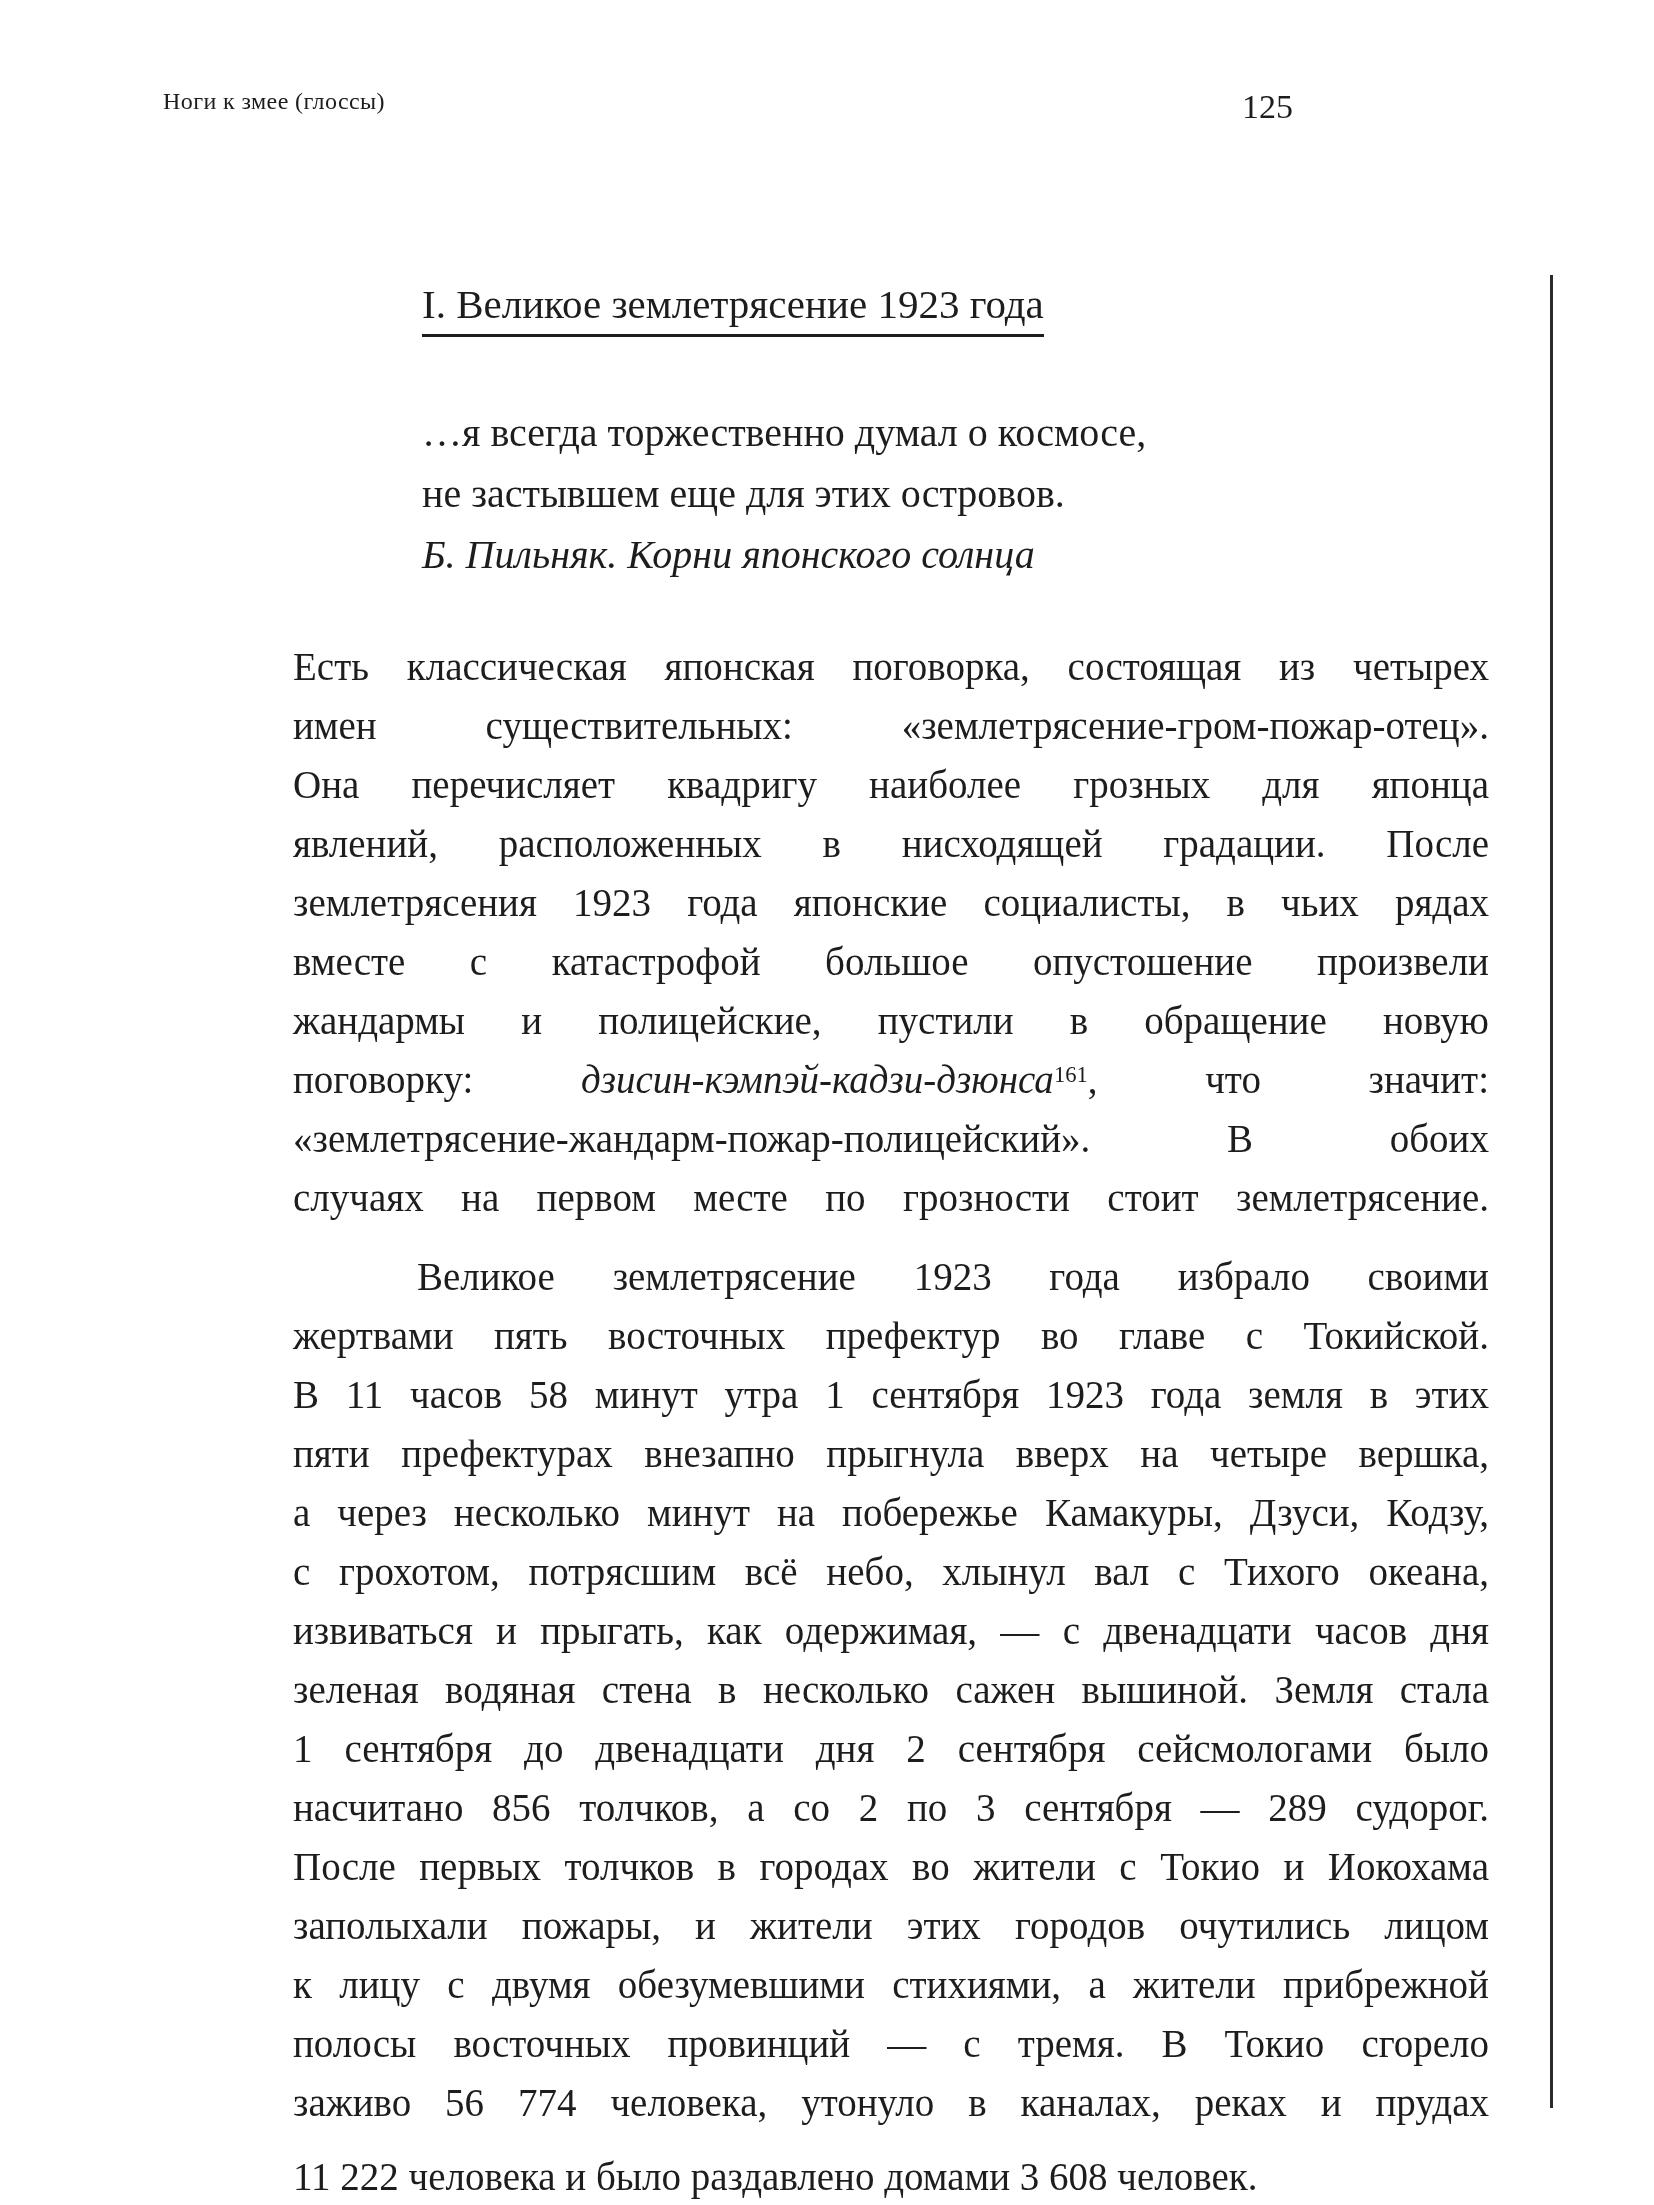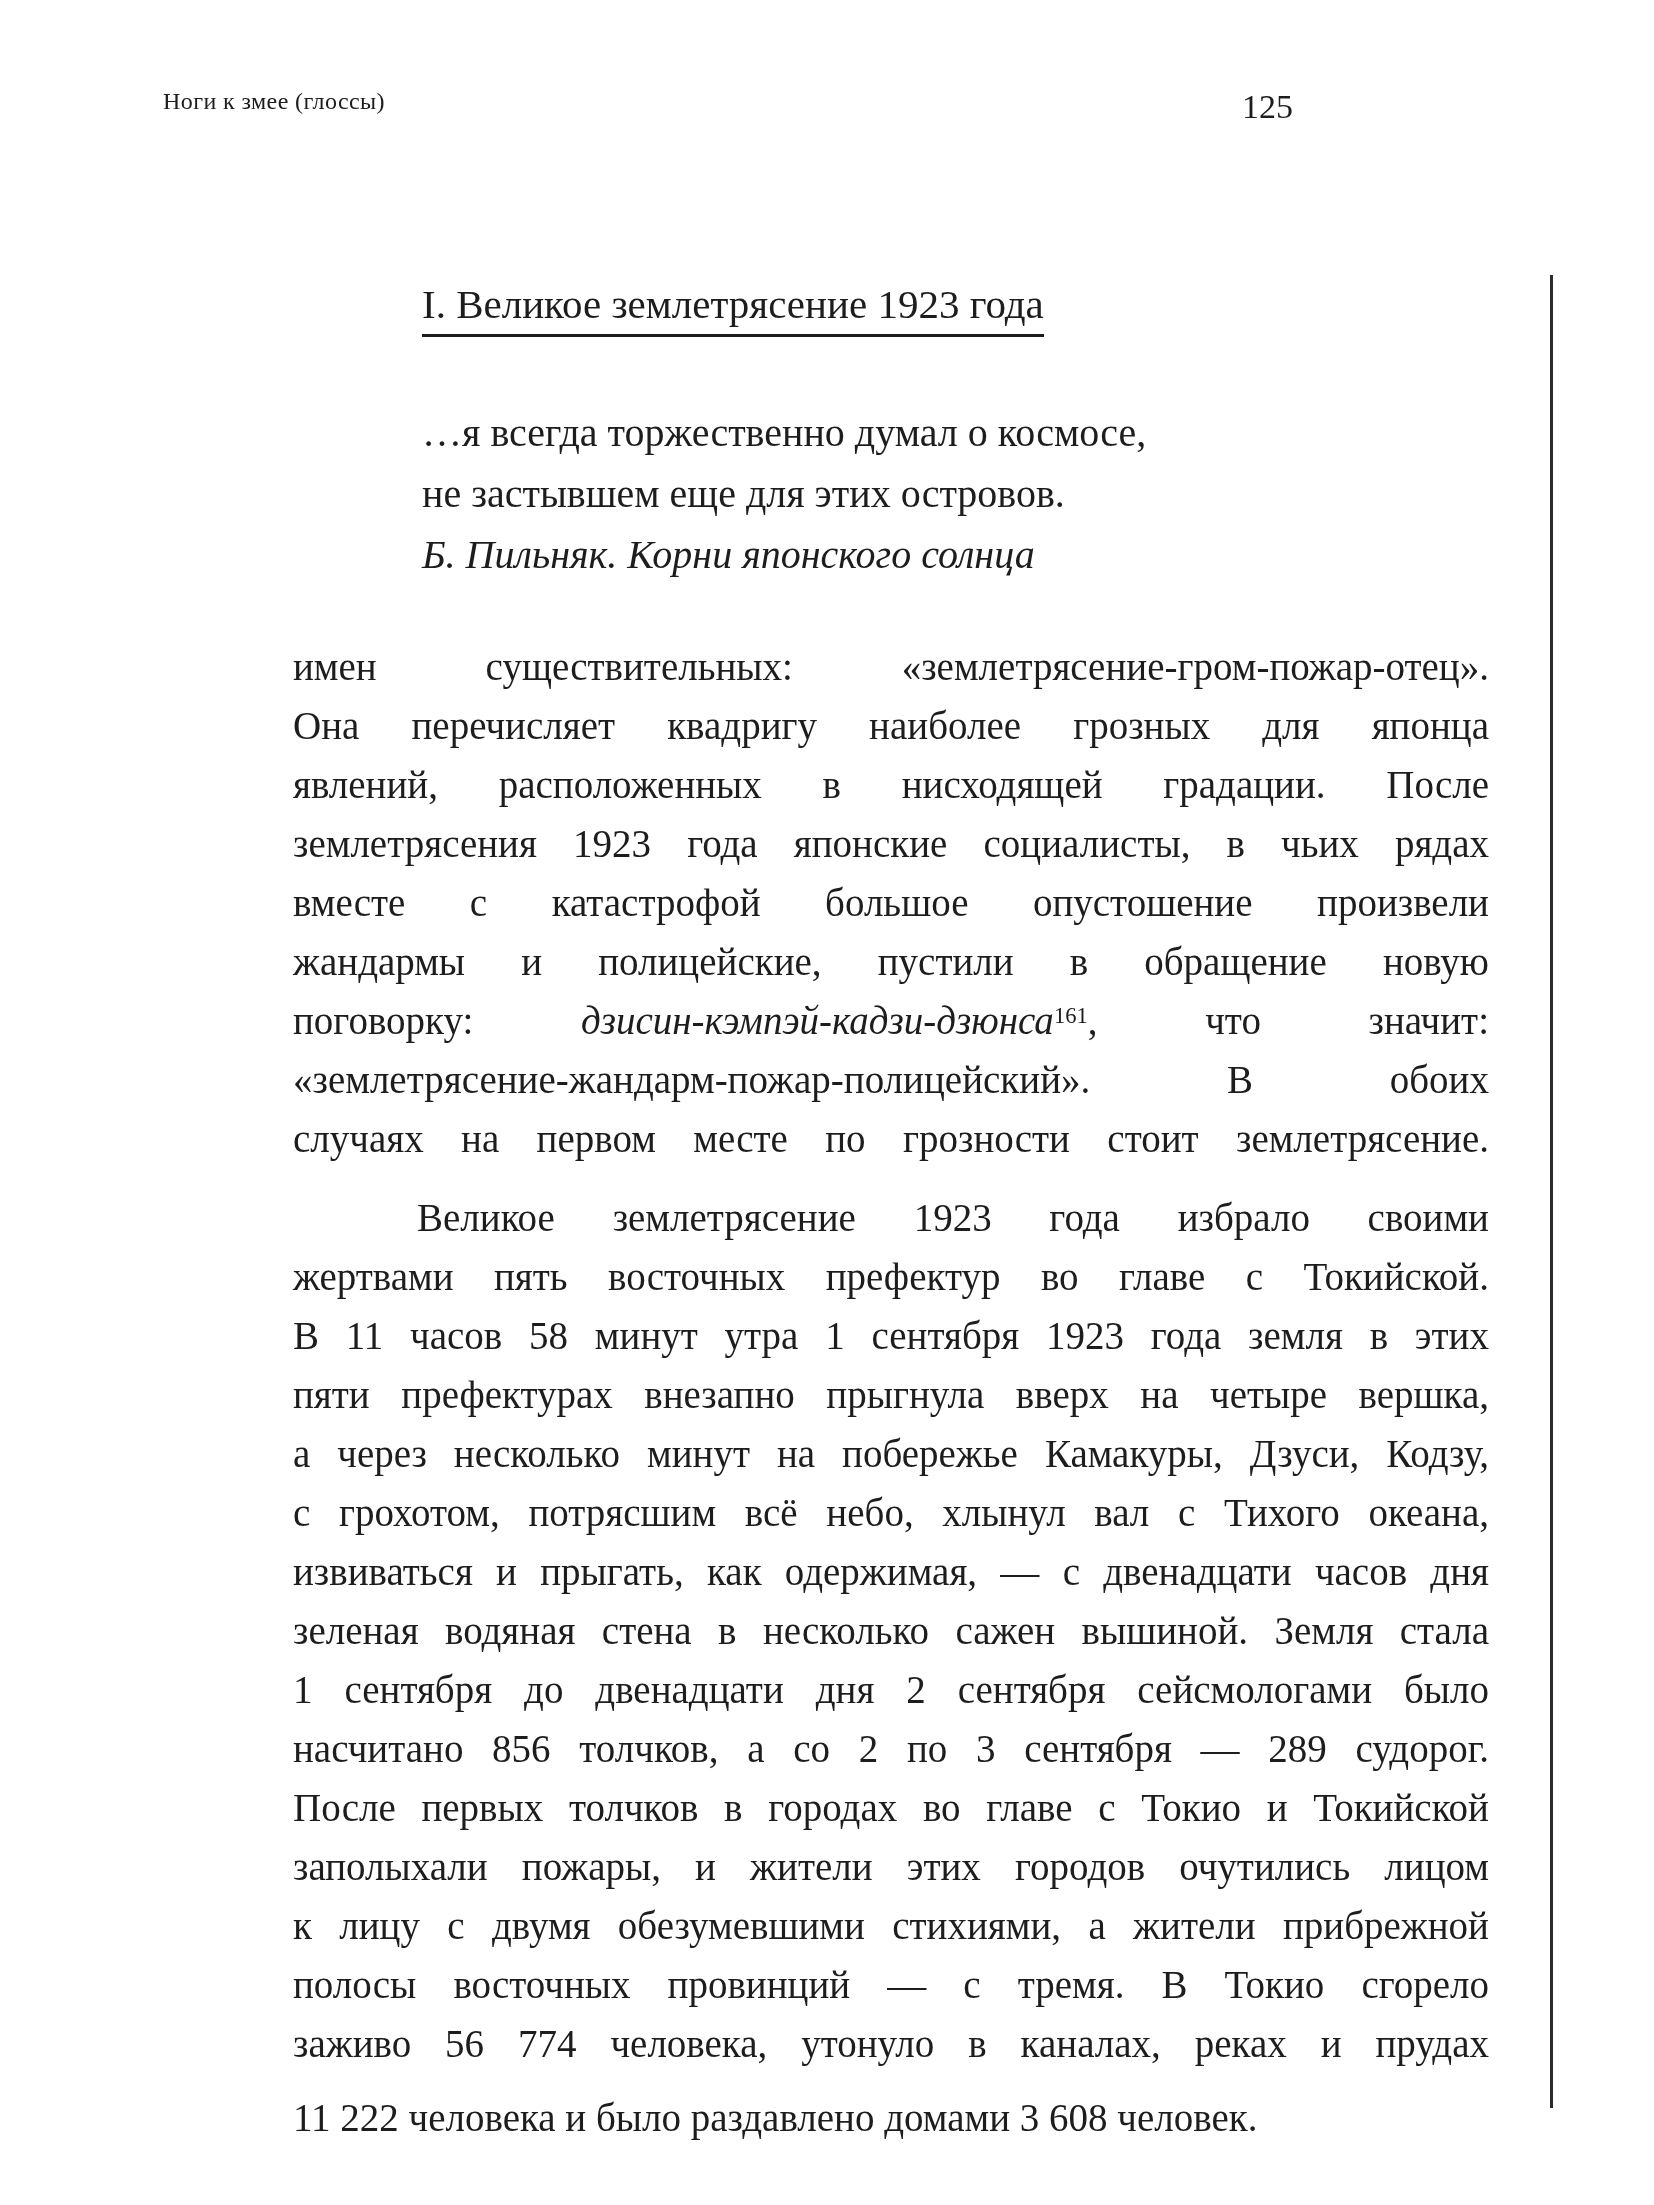--- a/index.html
+++ b/index.html
@@ -78,40 +78,41 @@
     <span class="underlined">I. Великое землетрясение 1923 года</span>
   </div>
 
   <div class="epigraph">
     <div class="epigraph-line">…я всегда торжественно думал о космосе,</div>
     <div class="epigraph-line">не застывшем еще для этих островов.</div>
     <div class="attribution">Б. Пильняк. Корни японского солнца</div>
   </div>
 
   <div class="body-text">
+      <div class="line"><span>Есть классическая японская поговорка, состоящая из четырех</span></div>
       <div class="line"><span>имен существительных: «землетрясение-гром-пожар-отец».</span></div>
       <div class="line"><span>Она перечисляет квадригу наиболее грозных для японца</span></div>
       <div class="line"><span>явлений, расположенных в нисходящей градации. После</span></div>
       <div class="line"><span>землетрясения 1923 года японские социалисты, в чьих рядах</span></div>
       <div class="line"><span>вместе с катастрофой большое опустошение произвели</span></div>
       <div class="line"><span>жандармы и полицейские, пустили в обращение новую</span></div>
       <div class="line"><span>поговорку: </span><i>дзисин-кэмпэй-кадзи-дзюнса</i><sup>161</sup><span>, что значит:</span></div>
       <div class="line"><span>«землетрясение-жандарм-пожар-полицейский». В обоих</span></div>
       <div class="line"><span>случаях на первом месте по грозности стоит землетрясение.</span></div>
       <div class="line indent"><span>Великое землетрясение 1923 года избрало своими</span></div>
       <div class="line"><span>жертвами пять восточных префектур во главе с Токийской.</span></div>
       <div class="line"><span>В 11 часов 58 минут утра 1 сентября 1923 года земля в этих</span></div>
       <div class="line"><span>пяти префектурах внезапно прыгнула вверх на четыре вершка,</span></div>
       <div class="line"><span>а через несколько минут на побережье Камакуры, Дзуси, Кодзу,</span></div>
       <div class="line"><span>с грохотом, потрясшим всё небо, хлынул вал с Тихого океана,</span></div>
       <div class="line"><span>извиваться и прыгать, как одержимая, — с двенадцати часов дня</span></div>
       <div class="line"><span>зеленая водяная стена в несколько сажен вышиной. Земля стала</span></div>
       <div class="line"><span>1 сентября до двенадцати дня 2 сентября сейсмологами было</span></div>
       <div class="line"><span>насчитано 856 толчков, а со 2 по 3 сентября — 289 судорог.</span></div>
-      <div class="line"><span>После первых толчков в городах во главе с Токио и Токийской</span></div>
+      <div class="line"><span>После первых толчков в городах во жители с Токио и Иокохама</span></div>
       <div class="line"><span>заполыхали пожары, и жители этих городов очутились лицом</span></div>
       <div class="line"><span>к лицу с двумя обезумевшими стихиями, а жители прибрежной</span></div>
       <div class="line"><span>полосы восточных провинций — с тремя. В Токио сгорело</span></div>
       <div class="line"><span>заживо 56 774 человека, утонуло в каналах, реках и прудах</span></div>
       <div class="line end"><span>11 222 человека и было раздавлено домами 3 608 человек.</span></div>
     </div>
 
   <div class="edge-rule"></div>
 
 </div>

